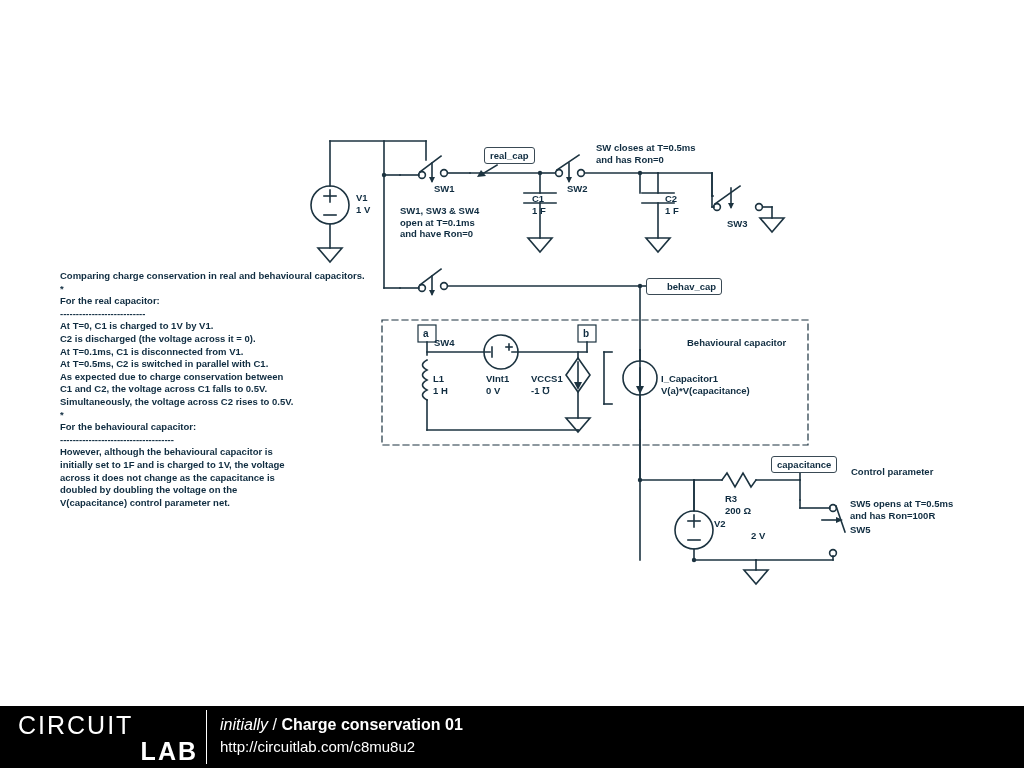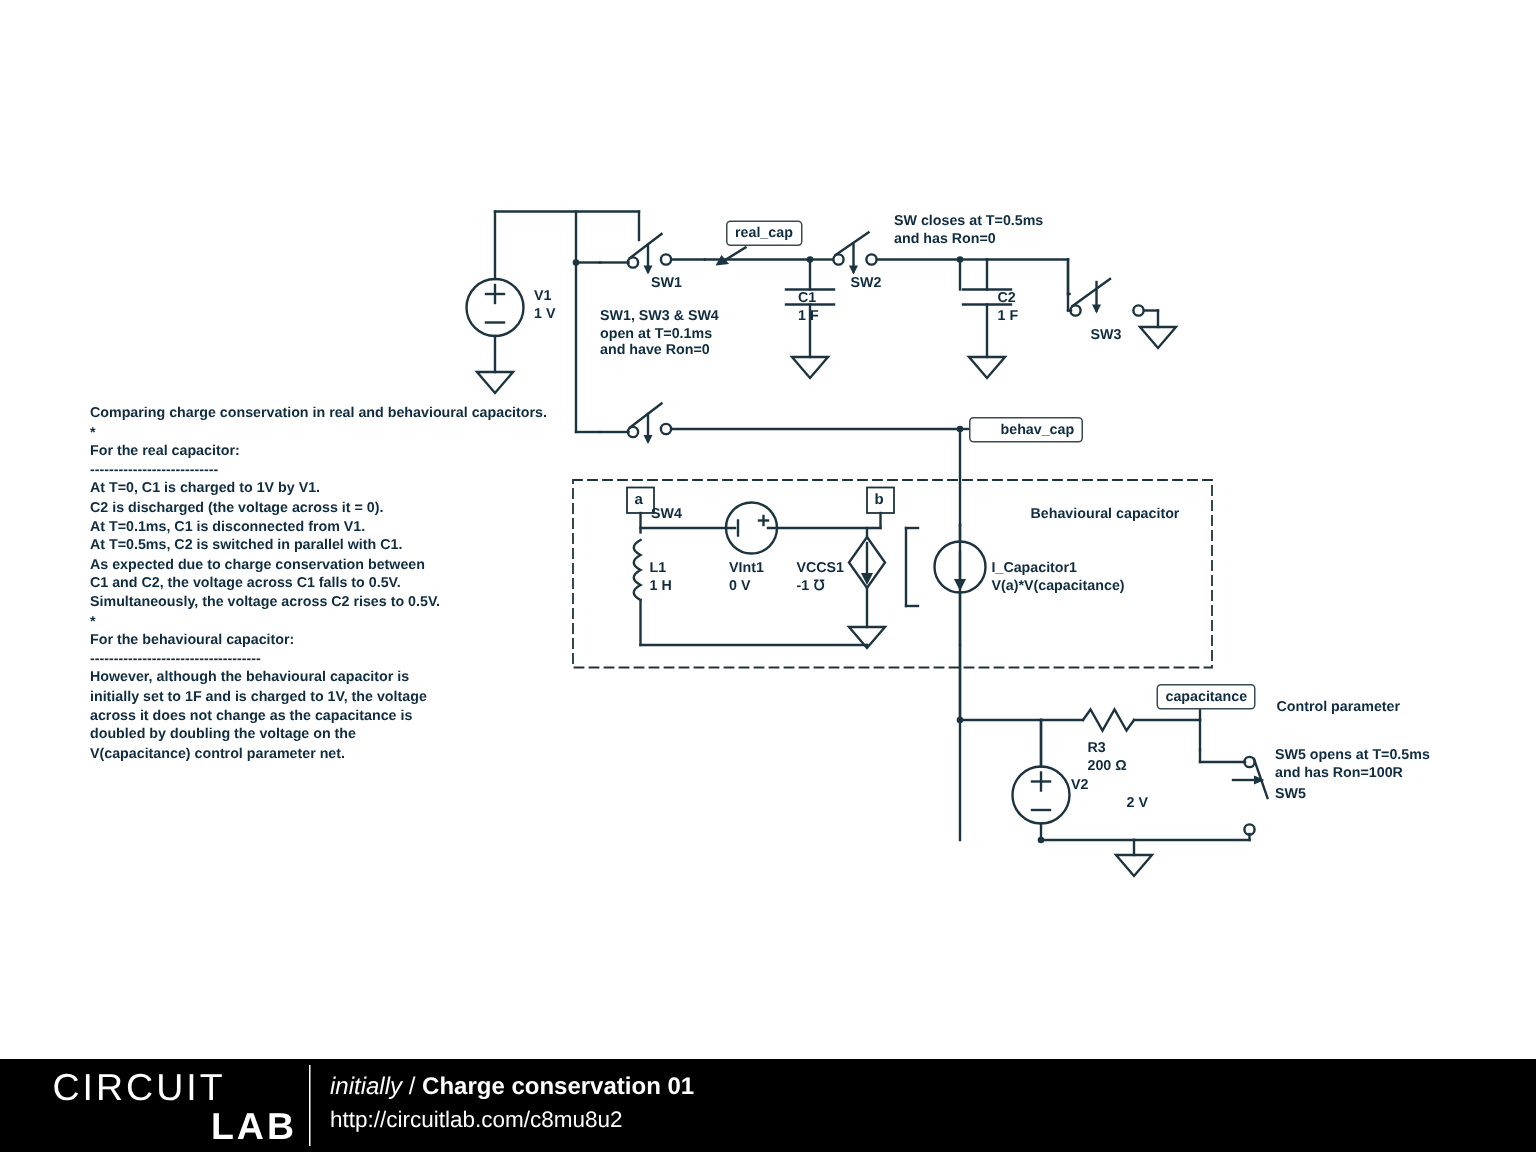--- a/index.html
+++ b/index.html
@@ -43,21 +43,20 @@
     width: 180px;
     height: 52px;
     color: #ffffff;
   }
   .footer-logo .cl-word {
     font-family: "Liberation Sans", sans-serif;
     font-size: 25px;
     letter-spacing: 2px;
     font-weight: 400;
     line-height: 26px;
-    margin-left: 17px;
   }
   .footer-logo .cl-word2 {
     font-family: "Liberation Sans", sans-serif;
     font-size: 25px;
     letter-spacing: 2px;
     font-weight: 700;
     line-height: 26px;
     text-align: right;
   }
   .footer-divider {

